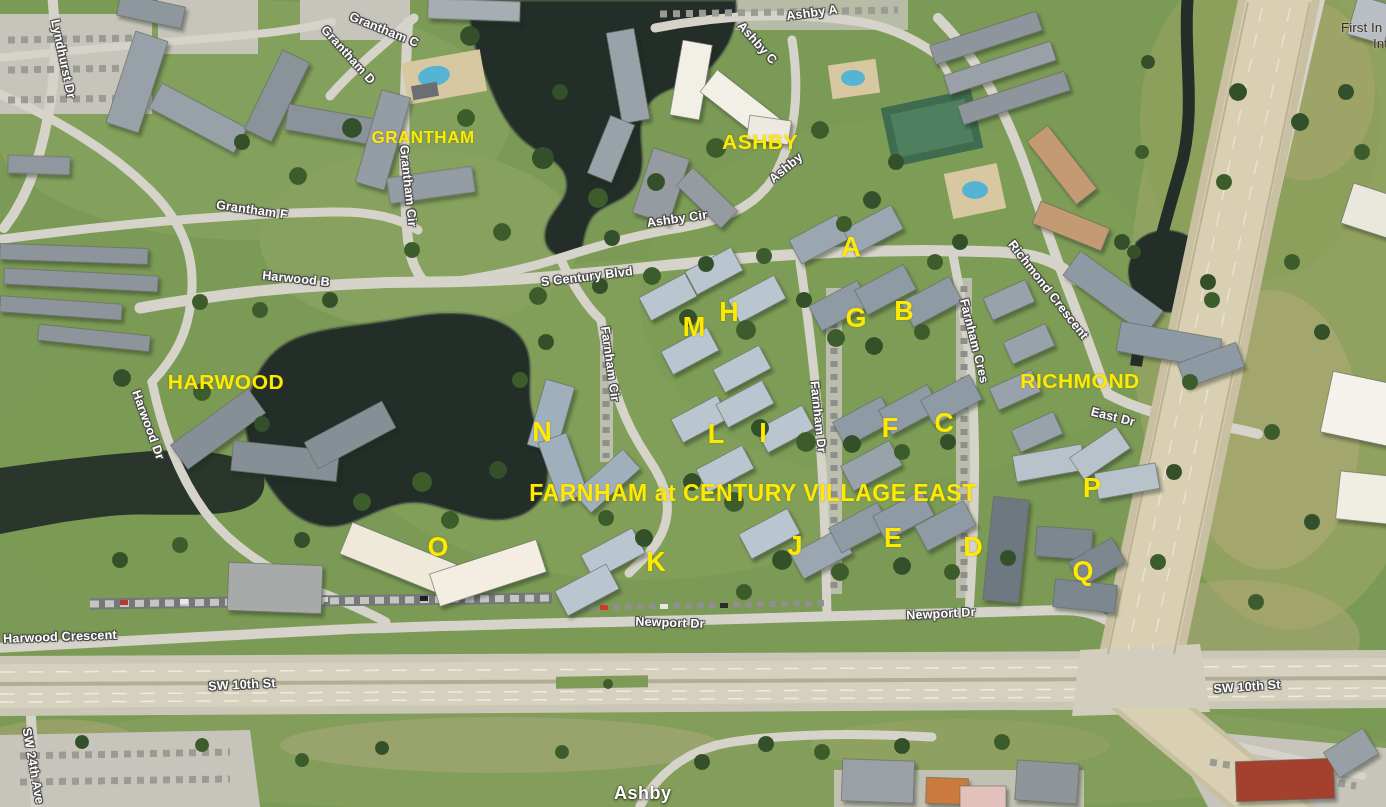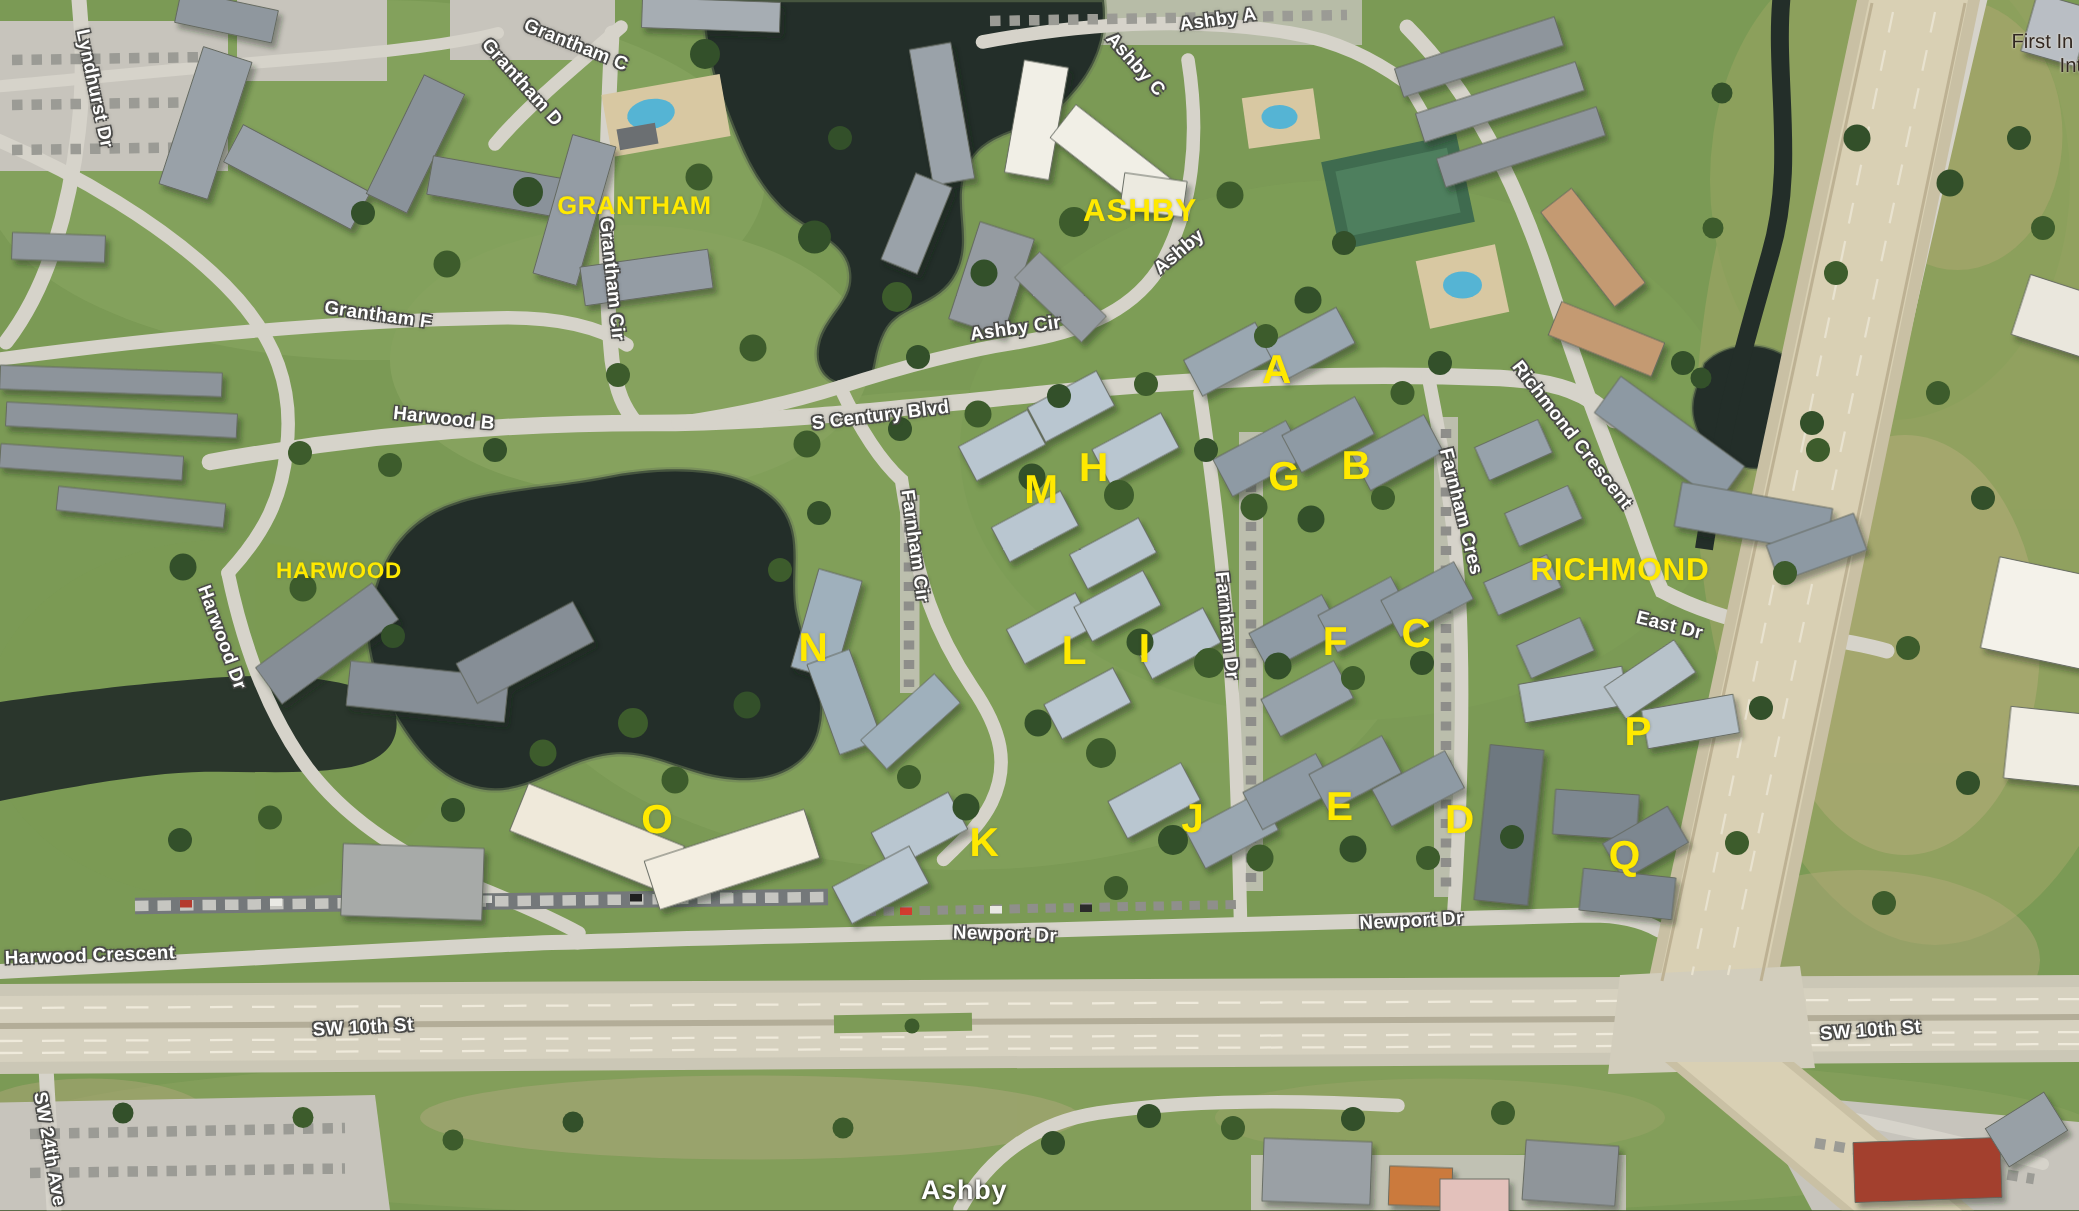--- a/index.html
+++ b/index.html
@@ -352,22 +352,23 @@
       <circle cx="260" cy="310" r="8"></circle>
           <circle cx="200" cy="302" r="8"></circle>
           <circle cx="608" cy="684" r="5"></circle>
     </g>
   </g>
 </svg>
 
 <div id="labels-layer">
       <div class="lbl area-label" style="left: 423px; top: 137px; font-size: 17px; color: rgb(255, 233, 0); transform: translate(-50%, -50%) rotate(0deg);">GRANTHAM</div>
       <div class="lbl area-label" style="left: 760px; top: 141px; font-size: 21px; color: rgb(255, 233, 0); transform: translate(-50%, -50%) rotate(0deg);">ASHBY</div>
-      <div class="lbl area-label" style="left: 226px; top: 381px; font-size: 15px; color: rgb(255, 233, 0); transform: translate(-50%, -50%) rotate(0deg);">HARWOOD</div>
+      <div class="lbl area-label" style="left: 226px; top: 381px; font-size: 21px; color: rgb(255, 233, 0); transform: translate(-50%, -50%) rotate(0deg);">HARWOOD</div>
       <div class="lbl area-label" style="left: 1080px; top: 348px; font-size: 21px; color: rgb(255, 233, 0); transform: translate(-50%, -50%) rotate(0deg); margin-top: 32px;">RICHMOND</div>
+      <div class="lbl area-label" style="left: 753px; top: 493px; font-size: 23px; color: rgb(255, 233, 0); transform: translate(-50%, -50%) rotate(0deg);">FARNHAM at CENTURY VILLAGE EAST</div>
       <div class="lbl letter-label" style="left: 851px; top: 247px; font-size: 27px; color: rgb(255, 233, 0); transform: translate(-50%, -50%) rotate(0deg);">A</div>
       <div class="lbl letter-label" style="left: 904px; top: 311px; font-size: 27px; color: rgb(255, 233, 0); transform: translate(-50%, -50%) rotate(0deg);">B</div>
       <div class="lbl letter-label" style="left: 944px; top: 423px; font-size: 27px; color: rgb(255, 233, 0); transform: translate(-50%, -50%) rotate(0deg);">C</div>
       <div class="lbl letter-label" style="left: 973px; top: 547px; font-size: 27px; color: rgb(255, 233, 0); transform: translate(-50%, -50%) rotate(0deg);">D</div>
       <div class="lbl letter-label" style="left: 893px; top: 538px; font-size: 27px; color: rgb(255, 233, 0); transform: translate(-50%, -50%) rotate(0deg);">E</div>
       <div class="lbl letter-label" style="left: 890px; top: 428px; font-size: 27px; color: rgb(255, 233, 0); transform: translate(-50%, -50%) rotate(0deg);">F</div>
       <div class="lbl letter-label" style="left: 856px; top: 318px; font-size: 27px; color: rgb(255, 233, 0); transform: translate(-50%, -50%) rotate(0deg);">G</div>
       <div class="lbl letter-label" style="left: 729px; top: 312px; font-size: 27px; color: rgb(255, 233, 0); transform: translate(-50%, -50%) rotate(0deg);">H</div>
       <div class="lbl letter-label" style="left: 763px; top: 433px; font-size: 27px; color: rgb(255, 233, 0); transform: translate(-50%, -50%) rotate(0deg);">I</div>
       <div class="lbl letter-label" style="left: 795px; top: 546px; font-size: 27px; color: rgb(255, 233, 0); transform: translate(-50%, -50%) rotate(0deg);">J</div>

